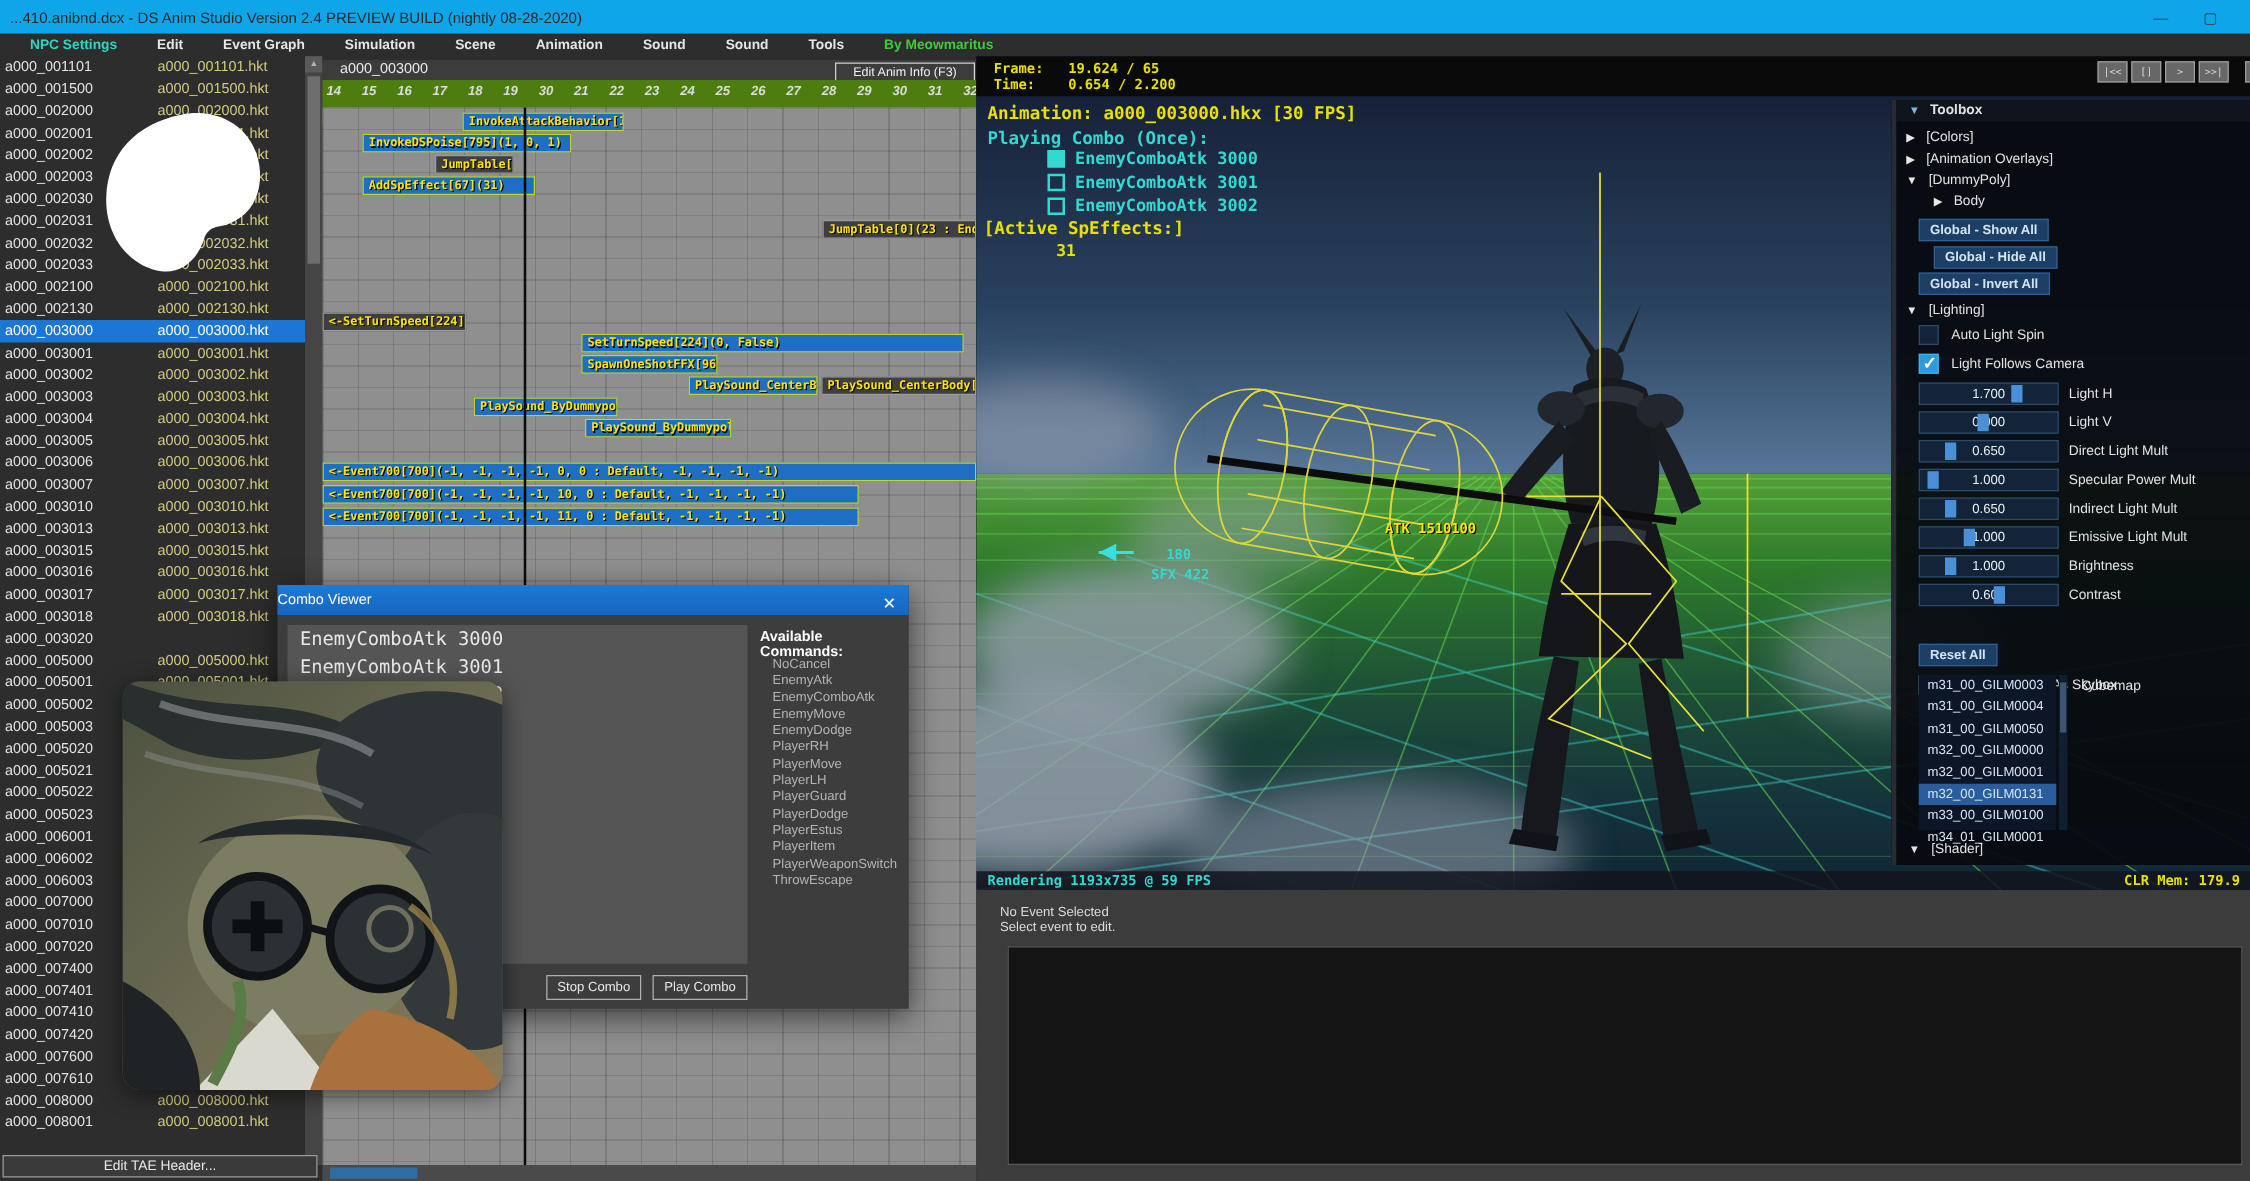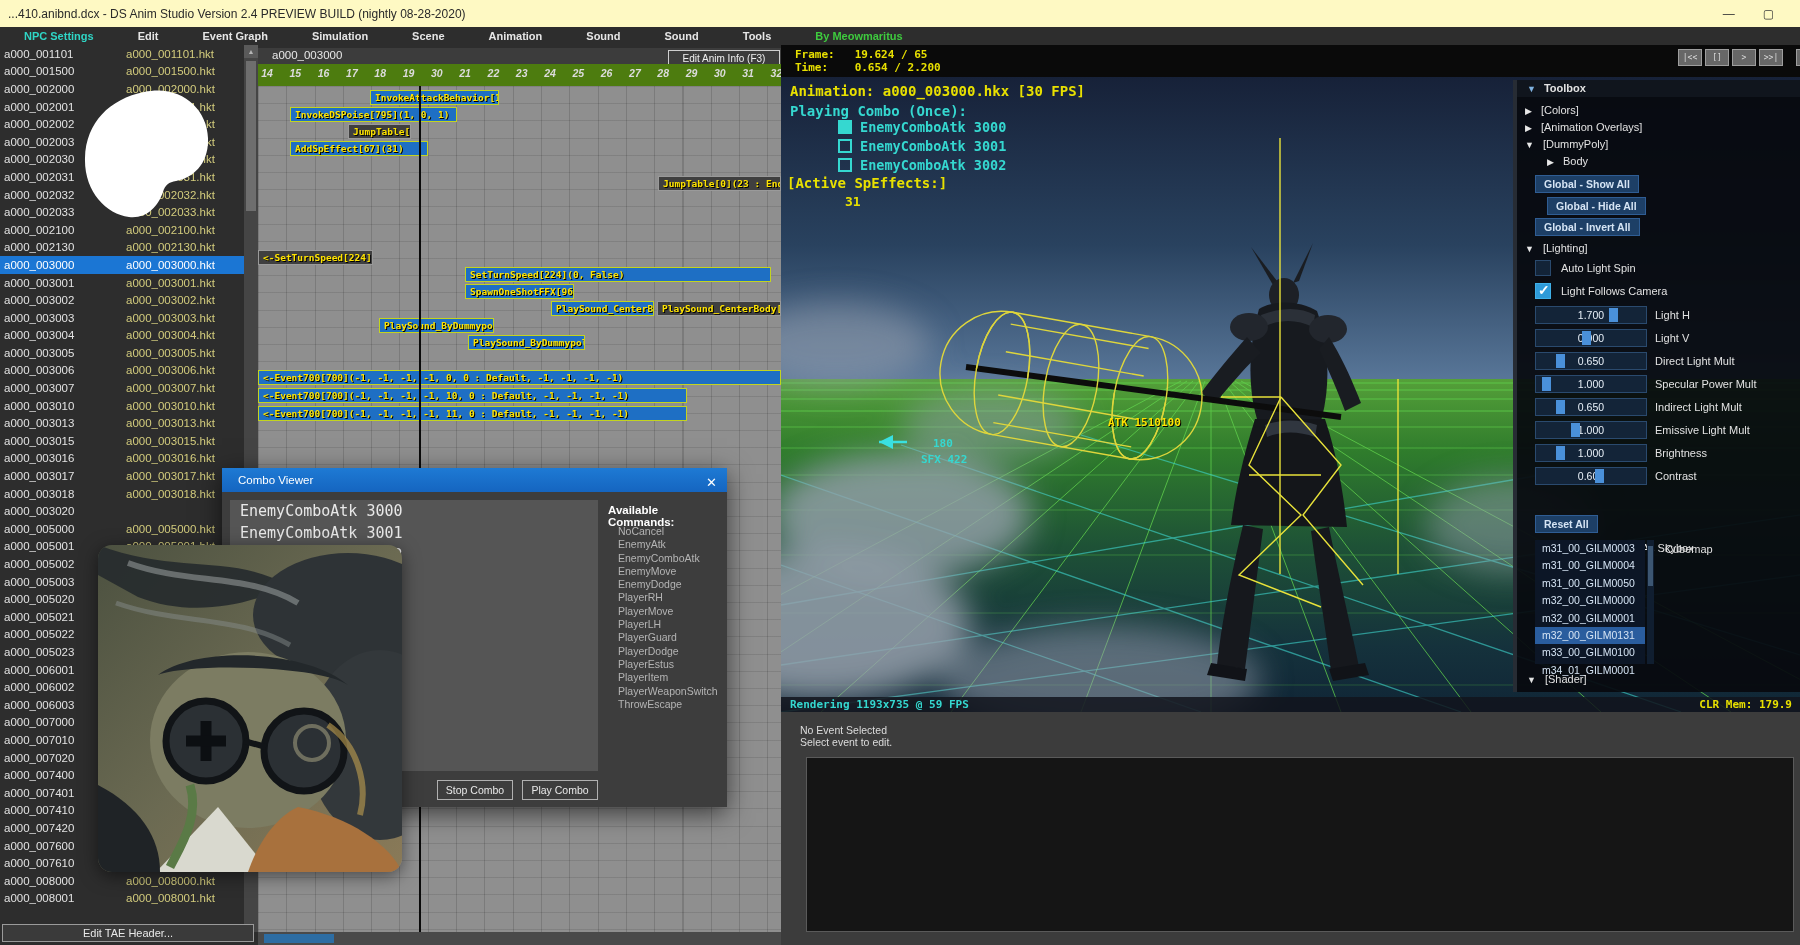--- a/index.html
+++ b/index.html
@@ -4,29 +4,29 @@
 <style>
   * { margin:0; padding:0; box-sizing:border-box; }
   html,body { background:#111; }
   #app {
     position:relative; width:1800px; height:945px; overflow:hidden;
     font-family:"Liberation Sans", sans-serif; background:#2d2d2d;
   }
   .abs { position:absolute; }
 
   
-  #titlebar { left:0; top:0; width:1800px; height:27px; background:#fef9c3;
+  #titlebar { left:0; top:0; width:1800px; height:27px; background:#0ea5e9;
     display:flex; align-items:center; padding:0 8px; }
   #titlebar .title { font-size:12px; color:#2a2a2a; }
   #titlebar .winbtns { margin-left:auto; display:flex; gap:28px; padding-right:18px; }
   #titlebar .winbtn { font-size:12px; color:#3a3a3a; cursor:default; }
 
   
   #menubar { left:0; top:27px; width:1800px; height:18px; background:#2d2d2d;
-    display:flex; align-items:center; gap:16px; padding-left:10px; }
+    display:flex; align-items:center; gap:4px; padding-left:10px; }
   .menu-item { font-size:11px; color:#e6e6e6; padding:0 14px; font-weight:bold; }
   .menu-item.teal { color:#2fd6c6; }
   .menu-item.green { color:#3ecb3e; }
 
   
   #anim-list { left:0; top:45px; width:244px; height:875px; background:#2d2d2d; overflow:hidden; }
   .anim-row { display:flex; height:17.6px; align-items:center; }
   .anim-row .aid { width:126px; padding-left:4px; font-size:11.5px; color:#e2e2e2; white-space:nowrap; }
   .anim-row .hkt { width:118px; font-size:11.5px; color:#d3cc7d; white-space:nowrap; }
   .anim-row.selected { background:#1b76d4; }
@@ -125,21 +125,21 @@
   #inspector .l1 { position:absolute; left:19px; top:12px; font-size:10.5px; color:#dcdcdc; }
   #inspector .l2 { position:absolute; left:19px; top:24px; font-size:10.5px; color:#dcdcdc; }
   #inspector .panel { position:absolute; left:25px; top:45px; width:988px; height:175px;
      background:#151515; border:1px solid #5a5a5a; }
 
   
   #combo-viewer { left:222px; top:468px; width:505px; height:339px; background:#3d3d3d;
      box-shadow:0 6px 24px rgba(0,0,0,0.6); z-index:50; }
   #cv-titlebar { position:absolute; left:0; top:0; width:505px; height:24px;
      background:linear-gradient(#1e7ad4,#1565c0); color:#fff; font-size:11.5px;
-     line-height:24px; padding-left:16px; }
+     line-height:24px; }
   #cv-close { position:absolute; right:10px; top:3px; color:#fff; font-size:13px; }
   #cv-listbox { position:absolute; left:8px; top:32px; width:368px; height:271px; background:#555; overflow:hidden; }
   .cv-combo-line { font-family:"DejaVu Sans Mono", monospace; font-size:15px; color:#e8e8e8;
      padding-left:10px; height:22px; line-height:22px; white-space:pre; }
   #cv-cmd-header { position:absolute; left:386px; top:36px; font-size:11.5px; font-weight:bold; color:#fff; }
   #cv-cmds { position:absolute; left:396px; top:57px; }
   .cv-cmd { font-size:10.5px; color:#b4b4b4; line-height:13.3px; white-space:nowrap; }
   .cv-btn { position:absolute; top:312px; width:76px; height:20px; border:1px solid #b0b0b0;
      background:#3d3d3d; color:#e8e8e8; font-size:10.5px; text-align:center; line-height:18px; }
 

